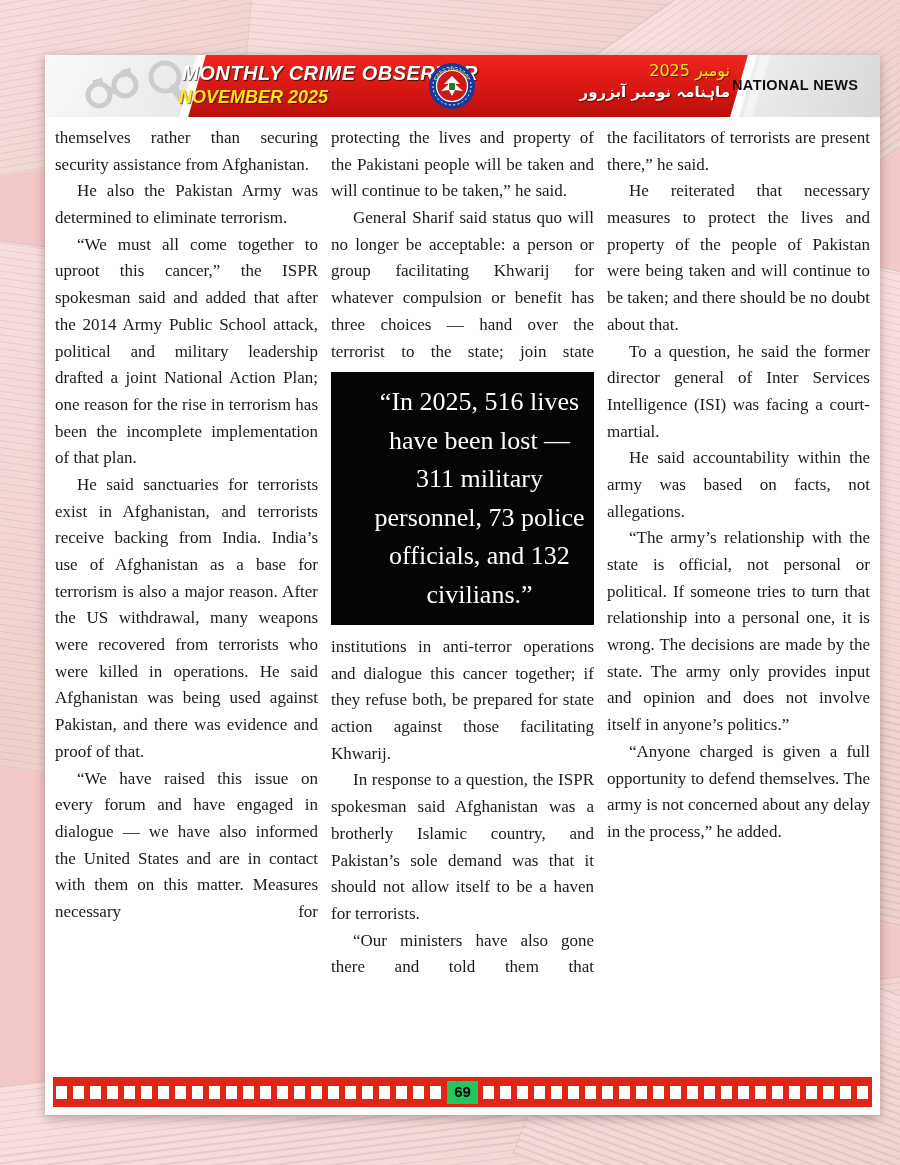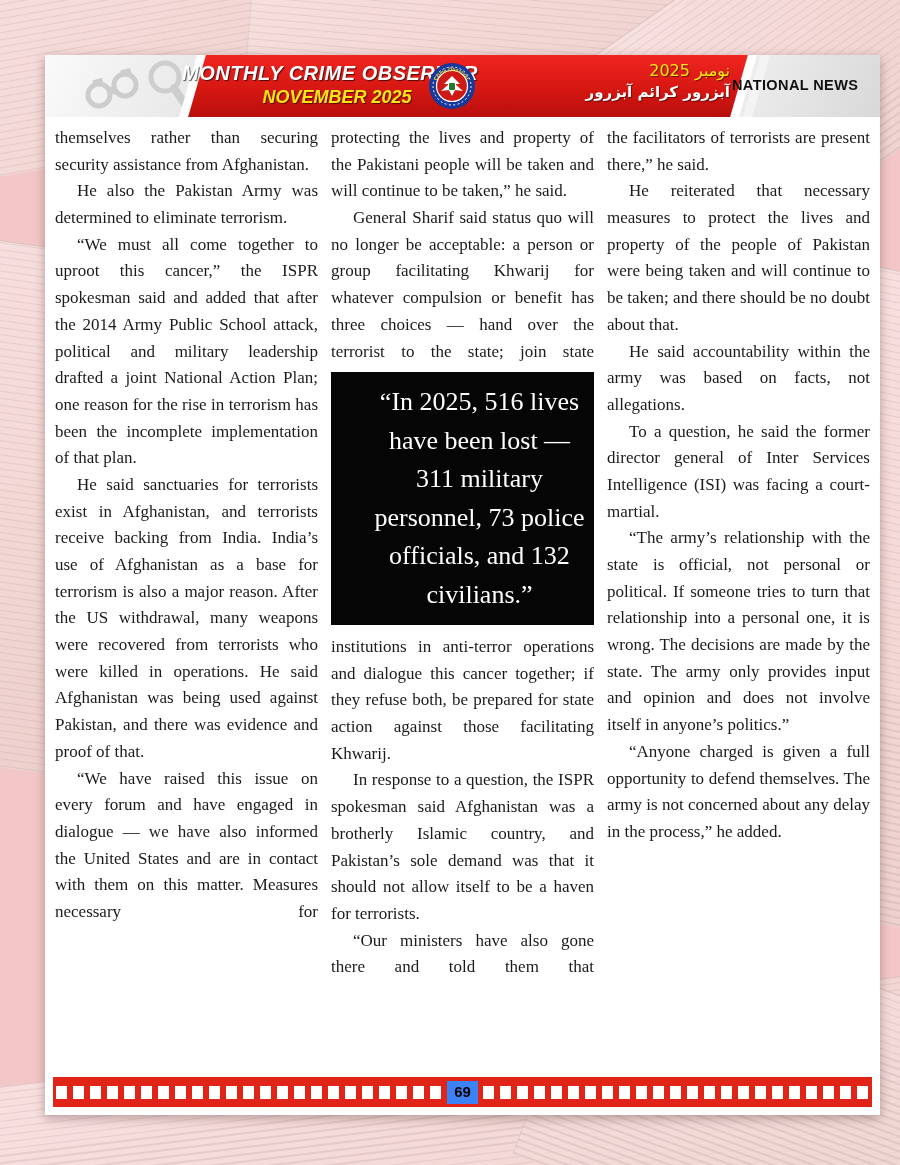--- a/index.html
+++ b/index.html
@@ -47,21 +47,21 @@
   }
   .hdr-title{position:absolute;left:120px;top:7px;width:330px;text-align:center;}
   .hdr-title .t1{
     font-family:"Liberation Sans",sans-serif;font-style:italic;font-weight:700;
     font-size:20px;color:#fff;letter-spacing:.5px;text-shadow:1px 1px 1px rgba(0,0,0,.65);
     white-space:nowrap;
   }
   .hdr-title .t2{
     font-family:"Liberation Sans",sans-serif;font-style:italic;font-weight:700;
     font-size:18px;color:#ffe616;text-shadow:1px 1px 1px rgba(0,0,0,.55);
-    text-align:center;padding-left:14px;margin-top:2px;white-space:nowrap;
+    text-align:left;padding-left:14px;margin-top:2px;white-space:nowrap;
   }
   .logo{position:absolute;left:384px;top:8px;width:46px;height:46px;}
   .hdr-urdu{
     position:absolute;right:150px;top:6px;width:230px;text-align:right;direction:rtl;
     font-family:"DejaVu Sans",sans-serif;
   }
   .hdr-urdu .u1{font-size:16px;font-weight:400;color:#ffe616;text-shadow:1px 1px 1px rgba(0,0,0,.5);}
   .hdr-urdu .u2{font-size:15px;font-weight:700;color:#fff;margin-top:3px;text-shadow:1px 1px 1px rgba(0,0,0,.5);}
   .hdr-section{
     position:absolute;right:10px;top:22px;width:138px;text-align:left;
@@ -85,21 +85,21 @@
   
   .footer{
     position:absolute;left:8px;right:8px;bottom:8px;height:30px;
     background:#e02418;display:flex;align-items:center;
   }
   .dashes{
     flex:1;height:13px;margin:0 3px;
     background:repeating-linear-gradient(90deg,#fff 0 11px,rgba(0,0,0,0) 11px 17px);
   }
   .pagebox{
-    background:#3b82f6;color:#000;font-family:"Liberation Sans",sans-serif;
+    background:#22c55e;color:#000;font-family:"Liberation Sans",sans-serif;
     font-weight:700;font-size:15px;padding:2px 7px 3px;margin:0 2px;line-height:1.2;
   }
 </style>
 </head>
 <body>
 
 <div class="stage">
   <div class="news-strip s1"></div>
   <div class="news-strip s2"></div>
   <div class="news-strip s3"></div>
@@ -145,21 +145,21 @@
         <defs>
             <path id="arcTop" d="M6 25 A17 17 0 0 1 40 25"></path>
           </defs>
         <text font-family="Liberation Sans, sans-serif" font-size="5" fill="#ffd61a" font-weight="bold">
           <textPath href="#arcTop" startOffset="14%">Crime Observer</textPath>
         </text>
       </svg>
 
       <div class="hdr-urdu">
         <div class="u1">نومبر 2025</div>
-        <div class="u2">آبزرور کرائم آبزرور</div>
+        <div class="u2">ماہنامہ نومبر آبزرور</div>
       </div>
 
       <div class="hdr-section">NATIONAL NEWS</div>
     </header>
 
     <main class="columns">
 
       <section class="col">
         <p>themselves rather than securing security assistance from Afghanistan.</p>
         <p class="ind">He also the Pakistan Army was determined to eliminate terrorism.</p>
@@ -173,22 +173,22 @@
         <p class="ind cont">General Sharif said status quo will no longer be acceptable: a person or group facilitating Khwarij for whatever compulsion or benefit has three choices — hand over the terrorist to the state; join state</p>
         <blockquote class="quote" style="margin-left:0;margin-right:0;padding-left:40px;">“In 2025, 516 lives have been lost — 311 military personnel, 73 police officials, and 132 civilians.”</blockquote>
         <p>institutions in anti-terror operations and dialogue this cancer together; if they refuse both, be prepared for state action against those facilitating Khwarij.</p>
         <p class="ind">In response to a question, the ISPR spokesman said Afghanistan was a brotherly Islamic country, and Pakistan’s sole demand was that it should not allow itself to be a haven for terrorists.</p>
         <p class="ind cont">“Our ministers have also gone there and told them that</p>
       </section>
 
       <section class="col">
         <p>the facilitators of terrorists are present there,” he said.</p>
         <p class="ind">He reiterated that necessary measures to protect the lives and property of the people of Pakistan were being taken and will continue to be taken; and there should be no doubt about that.</p>
+        <p class="ind">To a question, he said the former director general of Inter Services Intelligence (ISI) was facing a court-martial.</p>
         <p class="ind">He said accountability within the army was based on facts, not allegations.</p>
-        <p class="ind">To a question, he said the former director general of Inter Services Intelligence (ISI) was facing a court-martial.</p>
         <p class="ind">“The army’s relationship with the state is official, not personal or political. If someone tries to turn that relationship into a personal one, it is wrong. The decisions are made by the state. The army only provides input and opinion and does not involve itself in anyone’s politics.”</p>
         <p class="ind">“Anyone charged is given a full opportunity to defend themselves. The army is not concerned about any delay in the process,” he added.</p>
       </section>
 
     </main>
 
     <footer class="footer">
       <div class="dashes"></div>
       <div class="pagebox">69</div>
       <div class="dashes"></div>

